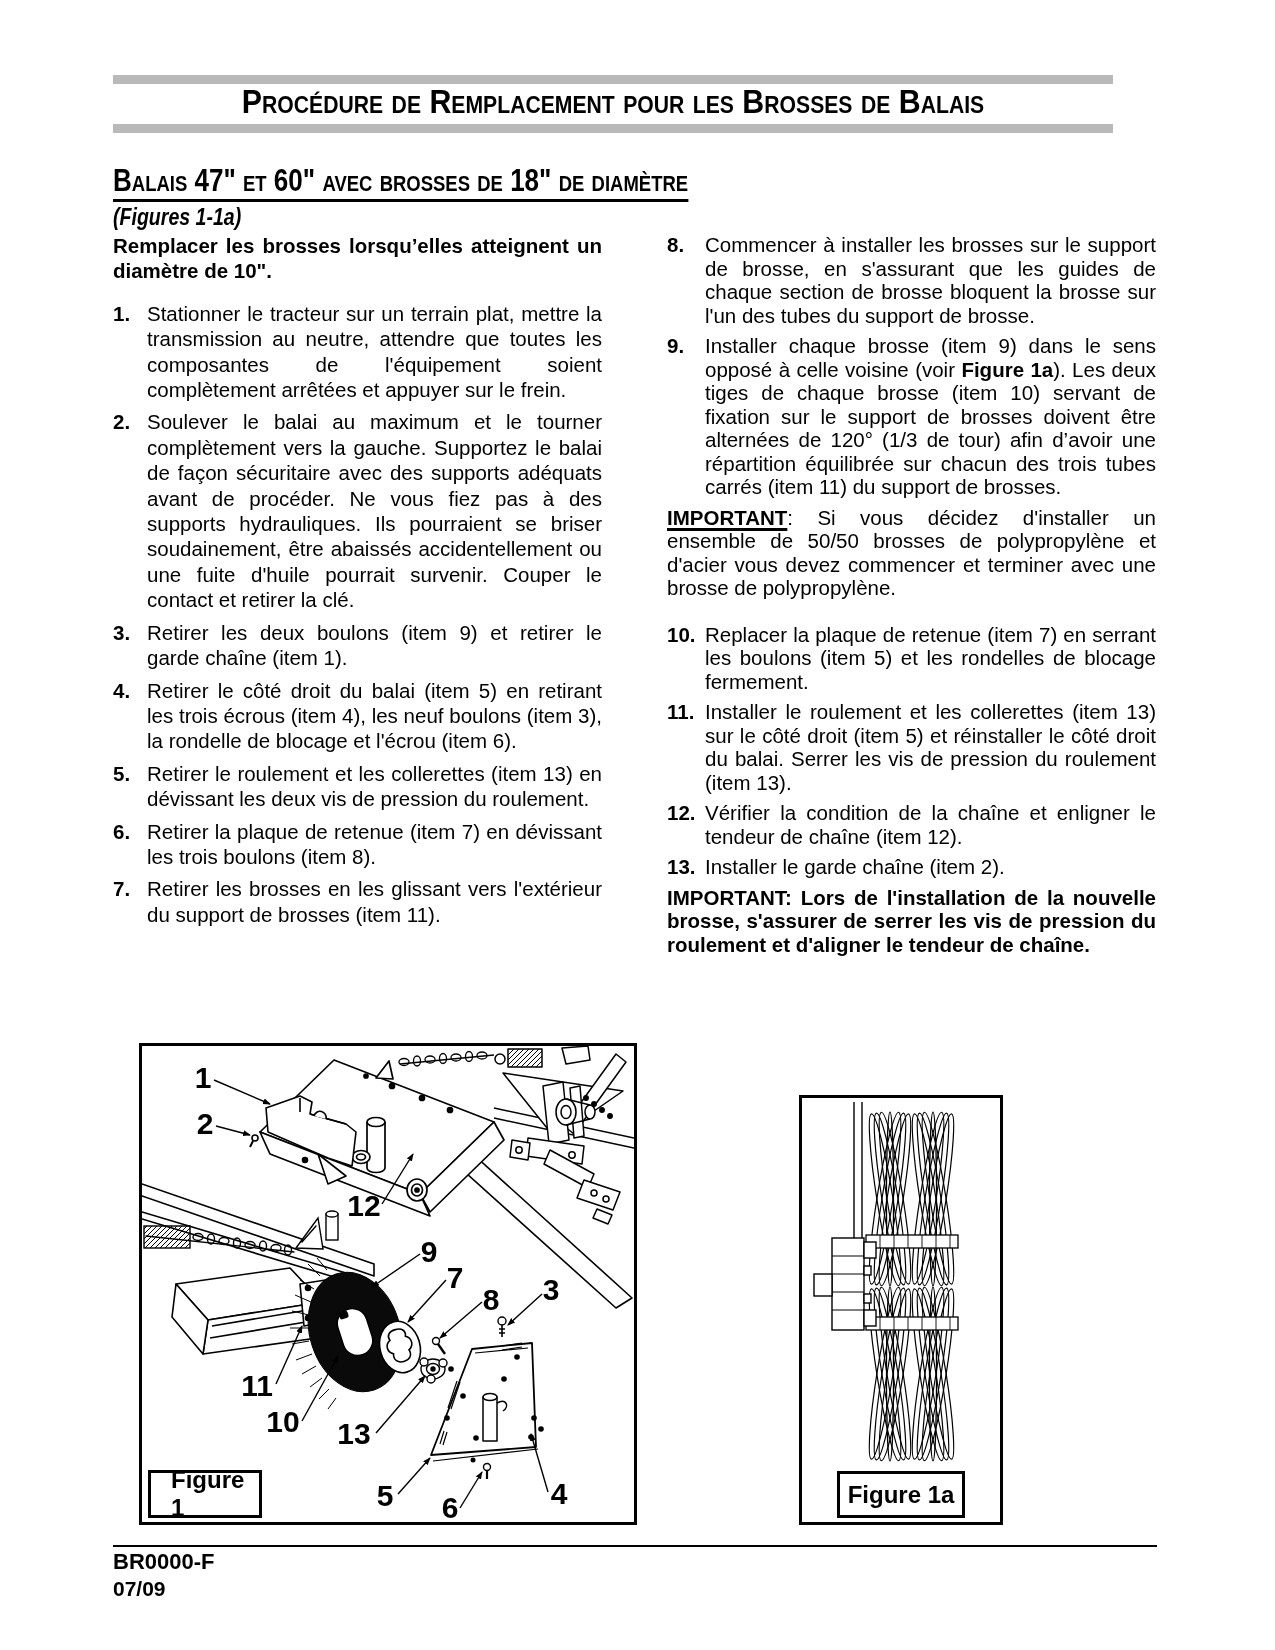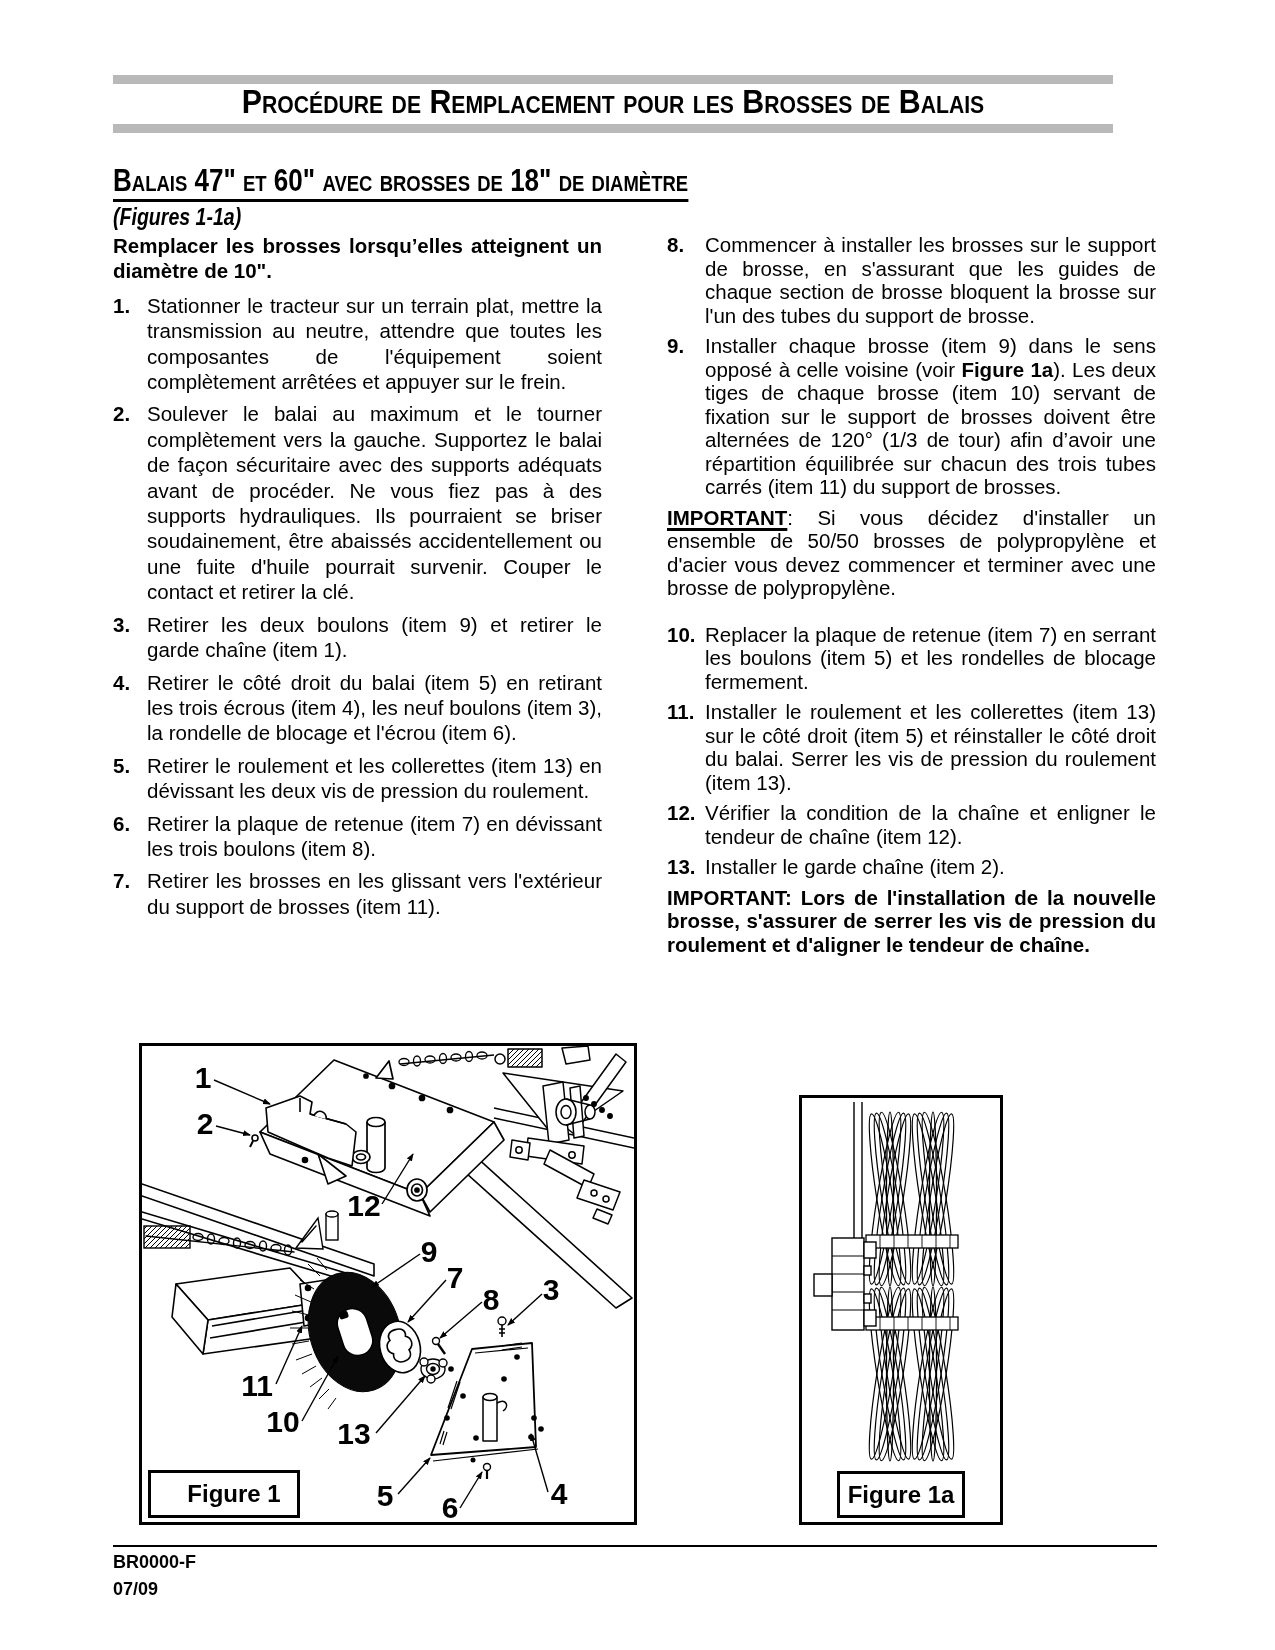--- a/index.html
+++ b/index.html
@@ -11,41 +11,41 @@
              transform:scaleX(0.92);transform-origin:center;white-space:nowrap;}
   .sec-heading{position:absolute;left:113px;top:163px;font-weight:bold;font-size:31px;line-height:36px;
                font-variant:small-caps;border-bottom:3px solid #000;white-space:nowrap;
                transform:scaleX(0.84);transform-origin:left;}
   .fig-ref{position:absolute;left:113px;top:203px;font-weight:bold;font-style:italic;font-size:23px;line-height:28px;
            transform:scaleX(0.85);transform-origin:left;white-space:nowrap;}
   
   .col{position:absolute;top:233px;width:489px;font-size:20.5px;}
   .col-left{left:113px;line-height:25.4px;}
   .col-right{left:667px;line-height:23.5px;}
-  .intro{font-weight:bold;text-align:justify;margin-bottom:9px;}
+  .intro{font-weight:bold;text-align:justify;margin-bottom:17px;}
   .item{display:flex;margin-bottom:7px;}
   .col-left .num{flex:0 0 34px;font-weight:bold;}
   .col-right .num{flex:0 0 38px;font-weight:bold;}
   .txt{flex:1;text-align:justify;}
   .imp{text-align:justify;margin-bottom:23px;}
   .imp-label{font-weight:bold;text-decoration:underline;text-decoration-thickness:2.5px;text-underline-offset:3px;}
   .imp2{font-weight:bold;text-align:justify;}
   
   .figure-box{position:absolute;border:3px solid #000;box-sizing:border-box;background:#fff;}
   #figure1{left:139px;top:1043px;width:498px;height:482px;}
   #figure1a{left:799px;top:1095px;width:204px;height:430px;}
   .fig-label{position:absolute;border:3px solid #000;background:#fff;font-weight:bold;font-size:24px;
              display:flex;align-items:center;justify-content:center;box-sizing:border-box;}
-  #fig1-label{left:6px;bottom:4px;width:152px;height:48px;padding-left:20px;}
+  #fig1-label{left:6px;bottom:4px;width:114px;height:48px;padding-left:20px;}
   #fig1a-label{left:35px;bottom:4px;width:128px;height:47px;}
   .co{font-family:"Liberation Sans",sans-serif;font-weight:bold;font-size:30px;fill:#000;}
   
   .footer-rule{position:absolute;left:113px;top:1545px;width:1044px;height:2px;background:#000;}
-  .footer-doc{position:absolute;left:113px;top:1549px;font-weight:bold;font-size:18px;line-height:26px;}
-  .footer-date{position:absolute;left:113px;top:1576px;font-weight:bold;font-size:18px;line-height:26px;}
+  .footer-doc{position:absolute;left:113px;top:1549px;font-weight:bold;font-size:22px;line-height:26px;}
+  .footer-date{position:absolute;left:113px;top:1576px;font-weight:bold;font-size:21px;line-height:26px;}
 </style>
 </head>
 <body>
 
 <div class="gray-bar" style="top:75px;"></div>
 <div class="doc-title">Procédure de Remplacement pour les Brosses de Balais</div>
 <div class="gray-bar" style="top:124px;"></div>
 
 <div class="sec-heading">Balais 47" et 60" avec brosses de 18" de diamètre</div>
 <div class="fig-ref">(Figures 1-1a)</div>

